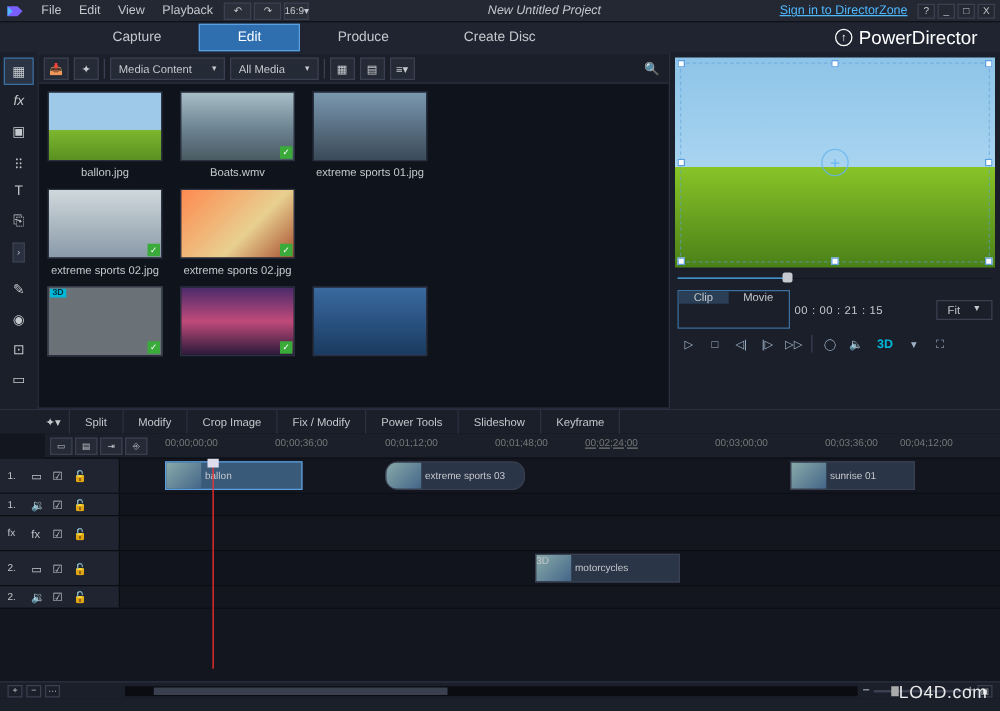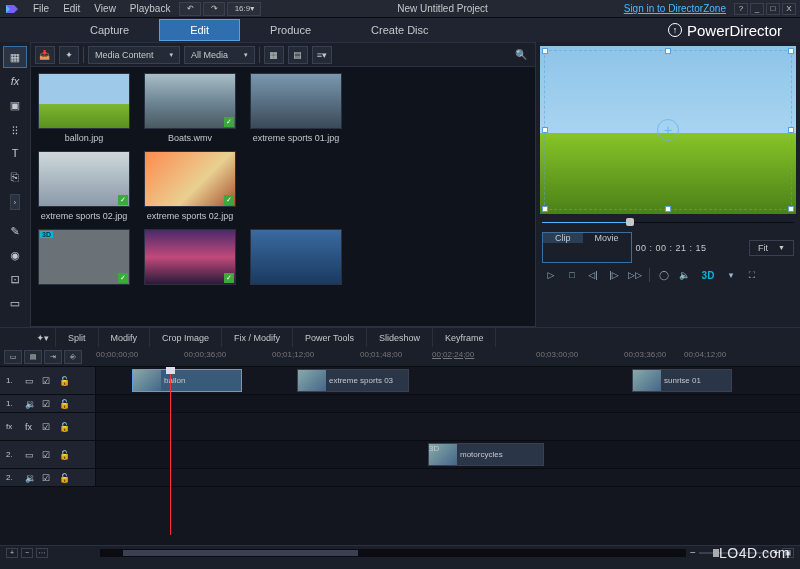--- a/index.html
+++ b/index.html
@@ -4,21 +4,21 @@
 <style>
 * { margin: 0; padding: 0; box-sizing: border-box; font-family: "Segoe UI", Arial, sans-serif; }
 body { width: 800px; height: 569px; background: #1a1f2a; color: #c5c8cc; font-size: 10px; overflow: hidden; position: relative; }
 
 
 .titlebar { height: 18px; background: #232833; display: flex; align-items: center; padding: 0 4px; border-bottom: 1px solid #0a0c12; }
 .titlebar .logo { width: 16px; height: 14px; margin-right: 6px; display: flex; align-items: center; }
 .titlebar .menu { display: flex; gap: 0; }
 .titlebar .menu span { padding: 2px 7px; cursor: pointer; font-size: 10px; }
 .titlebar .tbtn { width: 22px; height: 14px; border: 1px solid #3a4050; margin-left: 2px; display: flex; align-items: center; justify-content: center; font-size: 8px; background:#2a2f3a;}
-.titlebar .center { flex: 1; text-align: center; font-size: 10px; }
+.titlebar .center { flex: 1; text-align: center; font-size: 10px; font-style: italic; }
 .titlebar .signin { color: #4fb8ff; font-size: 10px; text-decoration: underline; cursor: pointer; margin-right: 6px; }
 .titlebar .winbtn { width: 14px; height: 12px; border: 1px solid #3a4050; margin-left: 2px; display:flex;align-items:center;justify-content:center;font-size:8px;}
 
 
 .modebar { height: 24px; background: #1f2430; display: flex; align-items: center; padding-left: 60px; }
 .modebar .tab { padding: 4px 30px; font-size: 11px; cursor: pointer; }
 .modebar .tab.active { background: #2f6fb0; border: 1px solid #5a9fe0; color: #fff; }
 .modebar .brand { margin-left: auto; margin-right: 18px; display: flex; align-items: center; gap: 5px; color: #fff; font-size: 15px; font-weight: 300;}
 .modebar .brand .circ { width:14px;height:14px;border:1.5px solid #fff;border-radius:50%;display:flex;align-items:center;justify-content:center;font-size:9px;}
 
@@ -65,21 +65,21 @@
 .pctrl .sep2{width:1px;height:14px;background:#3a4050;margin:0 2px;}
 .pctrl .txt3d{font-size:10px;font-weight:bold;color:#00b8d8;}
 
 
 .editbar { height: 20px; background: #1a1f2a; display: flex; align-items: center; padding-left:30px; border-top:1px solid #2a3040;}
 .editbar .eb { padding: 0 12px; font-size: 9px; height:20px;display:flex;align-items:center;border-right:1px solid #2a3040;cursor:pointer;}
 .editbar .eb:first-child{width:26px;padding:0;justify-content:center;}
 
 
 .timeline { background: #13161f; height: 212px; display:flex;flex-direction:column;}
-.tlhead { height: 20px; display: flex; align-items: center; background:#1a1f2a;border-bottom:1px solid #0a0c12;}
+.tlhead { height: 20px; display: flex; align-items: center; background:#1a1f2a;border-bottom:1px solid #0a0c12;margin-left:36px;}
 .tlhead .tlh-l { width: 96px; display: flex; gap: 2px; padding-left:4px;align-items:center;}
 .tlhead .tlh-l .hb{width:18px;height:14px;border:1px solid #3a4050;background:#242a36;display:flex;align-items:center;justify-content:center;font-size:7px;}
 .tlhead .ruler { flex: 1; position: relative; height: 20px; font-size: 8px; color:#777;}
 .tlhead .ruler .tick{position:absolute;top:3px;}
 .playhead{position:absolute;top:0;bottom:10px;width:1px;background:#ff3030;left:170px;z-index:5;}
 .playhead::before{content:"";position:absolute;top:-1px;left:-4px;width:9px;height:8px;background:#dde;}
 .tlbody{position:relative;flex:1;overflow:hidden;}
 .track{display:flex;height:28px;border-bottom:1px solid #0a0c12;}
 .track.thin{height:18px;}
 .track .thdr{width:96px;background:#1f2430;display:flex;align-items:center;gap:5px;padding-left:6px;font-size:8px;border-right:1px solid #0a0c12;}
@@ -127,21 +127,21 @@
       </svg>
   </div>
   <div class="menu">
     <span>File</span>
     <span>Edit</span>
     <span>View</span>
     <span>Playback</span>
   </div>
   <div class="tbtn">↶</div>
   <div class="tbtn">↷</div>
-  <div class="tbtn" style="width:34px;"><span>16:9</span>▾</div>
+  <div class="tbtn" style="width:20px;"><span>16:9</span>▾</div>
   <div class="center">New Untitled Project</div>
   <span class="signin">Sign in to DirectorZone</span>
   <div class="winbtn">?</div>
   <div class="winbtn">_</div>
   <div class="winbtn">□</div>
   <div class="winbtn">X</div>
 </div>
 
 <div class="modebar">
   <div class="tab">Capture</div>
@@ -324,21 +324,21 @@
           <span class="tn">1.</span>
           <span class="ic">▭</span>
           <span class="ic">☑</span>
           <span class="ic">🔓</span>
         </div>
         <div class="lane">
           <div class="clip vid sel" style="left: 36px; width: 110px;">
             <div class="ct bg-balloon"></div>
             <span class="cl">ballon</span>
           </div>
-          <div class="clip vid" style="left: 201px; width: 112px;">
+          <div class="clip vid" style="left: 212px; width: 112px; border-radius: 10px;">
             <div class="ct bg-ext3"></div>
             <span class="cl">extreme sports 03</span>
           </div>
           <div class="clip vid" style="left: 536px; width: 100px;">
             <div class="ct bg-sun"></div>
             <span class="cl">sunrise 01</span>
           </div>
         </div>
       </div>
       <div class="track thin">

